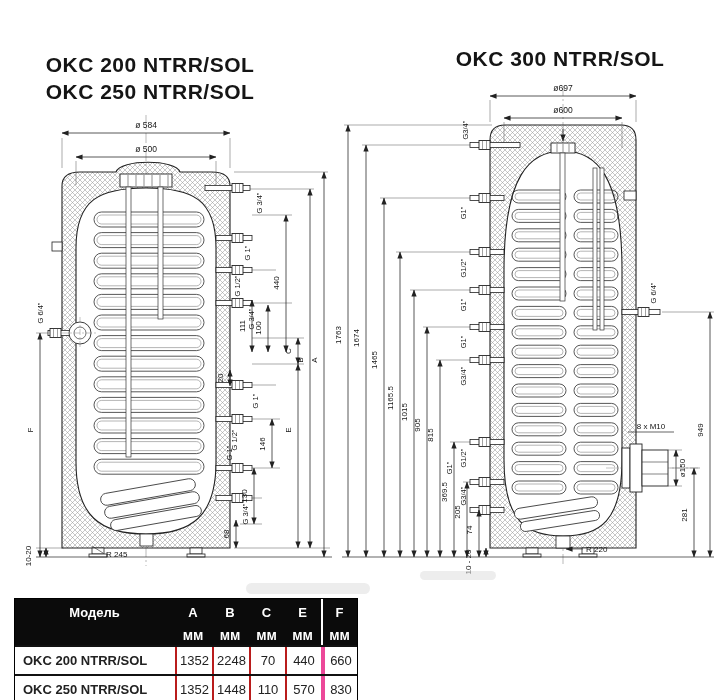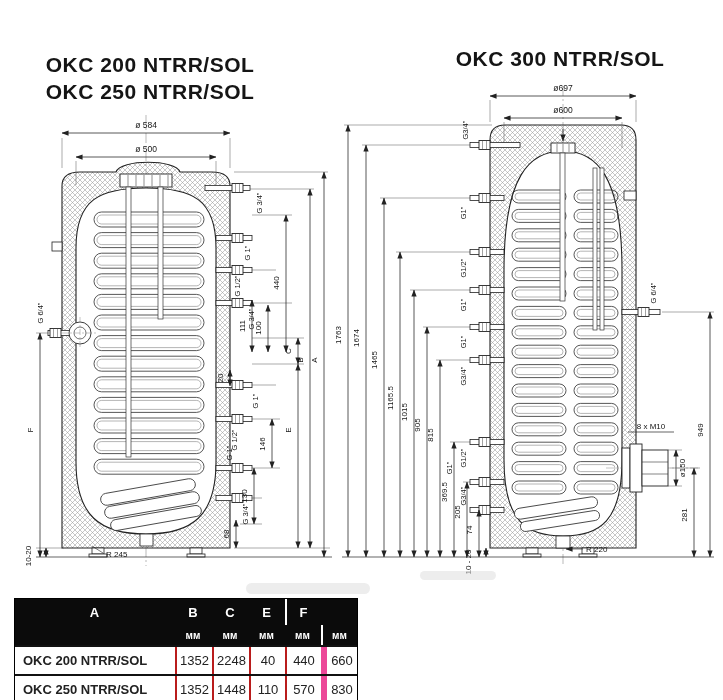--- a/index.html
+++ b/index.html
@@ -11,29 +11,29 @@
   .dia{font-size:8.5px;}
   .fit{font-size:7.5px;}
   .lbl{font-size:8px;}
   
   .spec-table{position:absolute;left:14px;top:598px;width:342px;border:1px solid #000;}
   .trow{display:grid;grid-template-columns:160px 37px 37px 36px 36px 36px;}
   .thead{background:#0b0b0b;color:#fff;}
   .thead .cell{border-right:1px solid #0b0b0b;}
   .cell{display:flex;align-items:center;justify-content:center;font-size:13px;
         height:26px;box-sizing:border-box;}
-  .units .cell{height:20px;font-size:10px;font-weight:700;}
+  .units .cell{height:20px;font-size:14px;font-weight:700;}
   .thead .cell{font-weight:700;}
   .cell.model{justify-content:flex-start;padding-left:8px;font-weight:700;}
   .thead .cell.model{justify-content:center;padding-left:0;}
   .body-row{background:#fff;border-top:2px solid #111;}
   .body-row .cell{border-left:2px solid #b91c1c;height:27px;color:#222;}
   .body-row .cell.model{border-left:none;}
   .body-row .cell.sep,.thead .cell.sep{border-left:2px solid #fff;}
-  .body-row .cell.sep{border-left:6px solid #ec4899;}
+  .body-row .cell.sep{border-left:4px solid #ec4899;}
   .smudge{position:absolute;background:#dedede;opacity:.55;border-radius:6px;}
 </style>
 </head>
 <body>
 
 <div class="canvas">
 
   <svg id="drawing" width="723" height="596" viewBox="0 0 723 596">
     <defs>
       <pattern id="hx" width="5" height="5" patternUnits="userSpaceOnUse">
@@ -378,39 +378,40 @@
     <line x1="566" y1="549" x2="583" y2="549" stroke="#222" stroke-width="0.6" marker-start="url(#ar)"></line>
     <text class="lbl" x="651" y="429" text-anchor="middle">8 x M10</text>
   </svg>
 
   <div class="smudge" style="left:246px;top:583px;width:124px;height:11px;"></div>
   <div class="smudge" style="left:420px;top:571px;width:76px;height:9px;"></div>
 
   
   <div class="spec-table">
     <div class="trow thead">
+      <div class="cell model">Модель</div>
       <div class="cell">A</div>
       <div class="cell">B</div>
       <div class="cell">C</div>
       <div class="cell">E</div>
       <div class="cell sep">F</div>
     </div>
     <div class="trow thead units">
       <div class="cell model"></div>
       <div class="cell">мм</div>
       <div class="cell">мм</div>
       <div class="cell">мм</div>
       <div class="cell">мм</div>
       <div class="cell sep">мм</div>
     </div>
     <div class="trow body-row">
       <div class="cell model">OKC 200 NTRR/SOL</div>
       <div class="cell">1352</div>
       <div class="cell">2248</div>
-      <div class="cell">40</div>
+      <div class="cell">70</div>
       <div class="cell">440</div>
       <div class="cell sep">660</div>
     </div>
     <div class="trow body-row">
       <div class="cell model">OKC 250 NTRR/SOL</div>
       <div class="cell">1352</div>
       <div class="cell">1448</div>
       <div class="cell">110</div>
       <div class="cell">570</div>
       <div class="cell sep">830</div>

